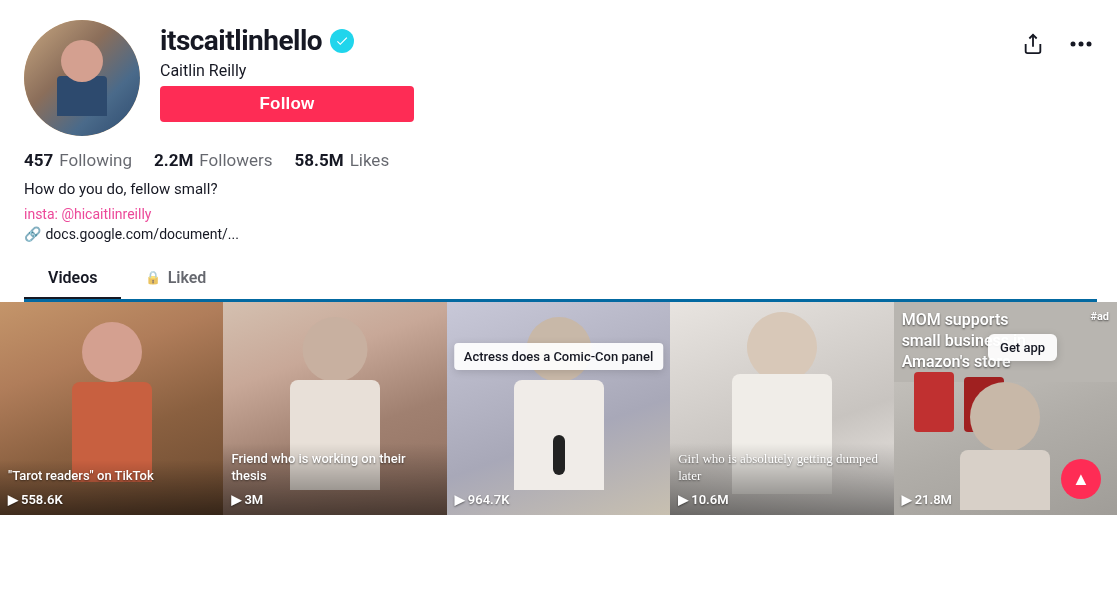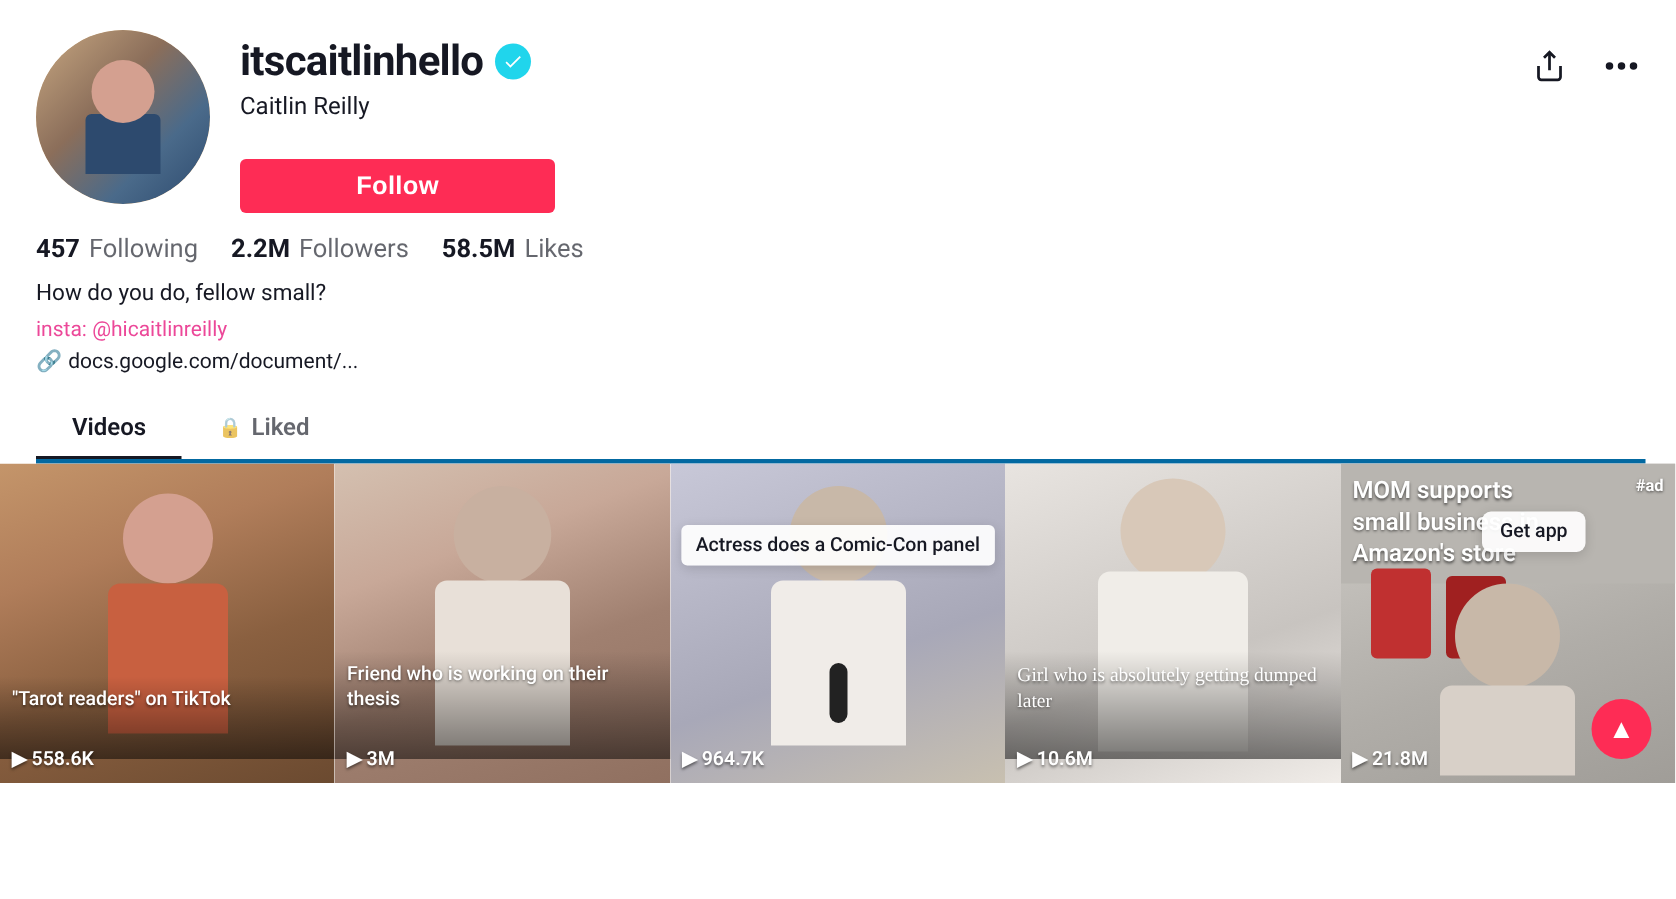--- a/index.html
+++ b/index.html
@@ -92,30 +92,30 @@
     }
 
     .verified-icon svg {
       width: 14px;
       height: 14px;
     }
 
     .display-name {
       font-size: 16px;
       color: #161823;
-      margin-bottom: 26px;
+      margin-bottom: 6px;
     }
 
     .follow-button {
       background: #fe2c55;
       color: #fff;
       border: none;
       border-radius: 4px;
       padding: 8px 0;
-      width: 210px;
+      width: 254px;
       font-size: 17px;
       font-weight: 600;
       cursor: pointer;
       letter-spacing: 0.2px;
     }
 
     .action-icons {
       display: flex;
       align-items: center;
       gap: 16px;
@@ -222,21 +222,21 @@
     }
 
     .video-thumb-bg {
       width: 100%;
       height: 100%;
       position: relative;
     }
 
     .video-overlay {
       position: absolute;
-      bottom: 16px;
+      bottom: 0;
       left: 0;
       right: 0;
       padding: 8px;
       background: linear-gradient(transparent, rgba(0,0,0,0.5));
     }
 
     .video-caption {
       color: #fff;
       font-size: 13px;
       font-weight: 500;

